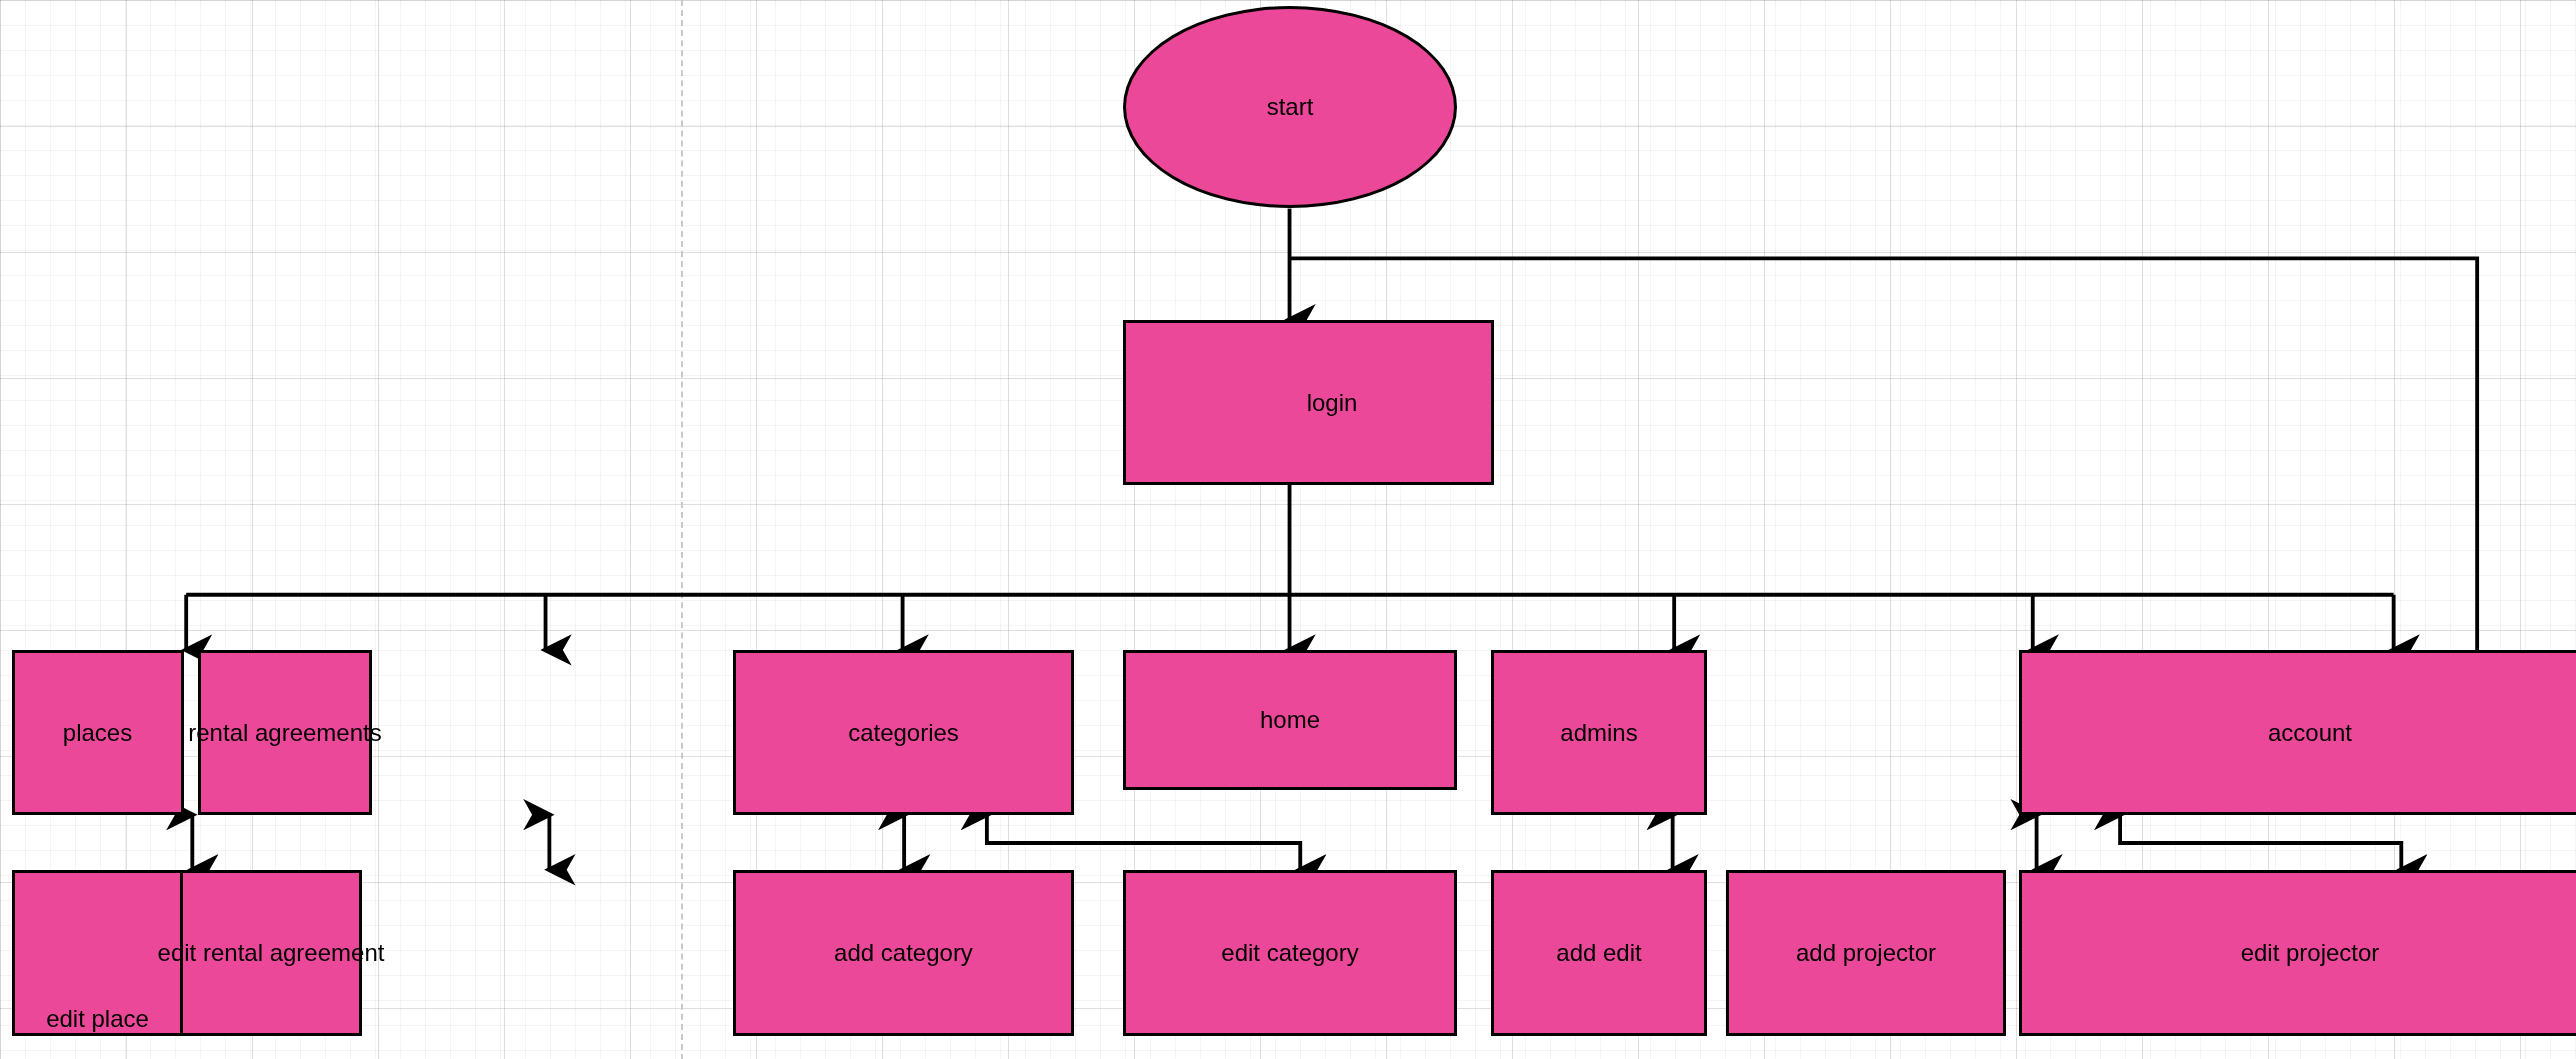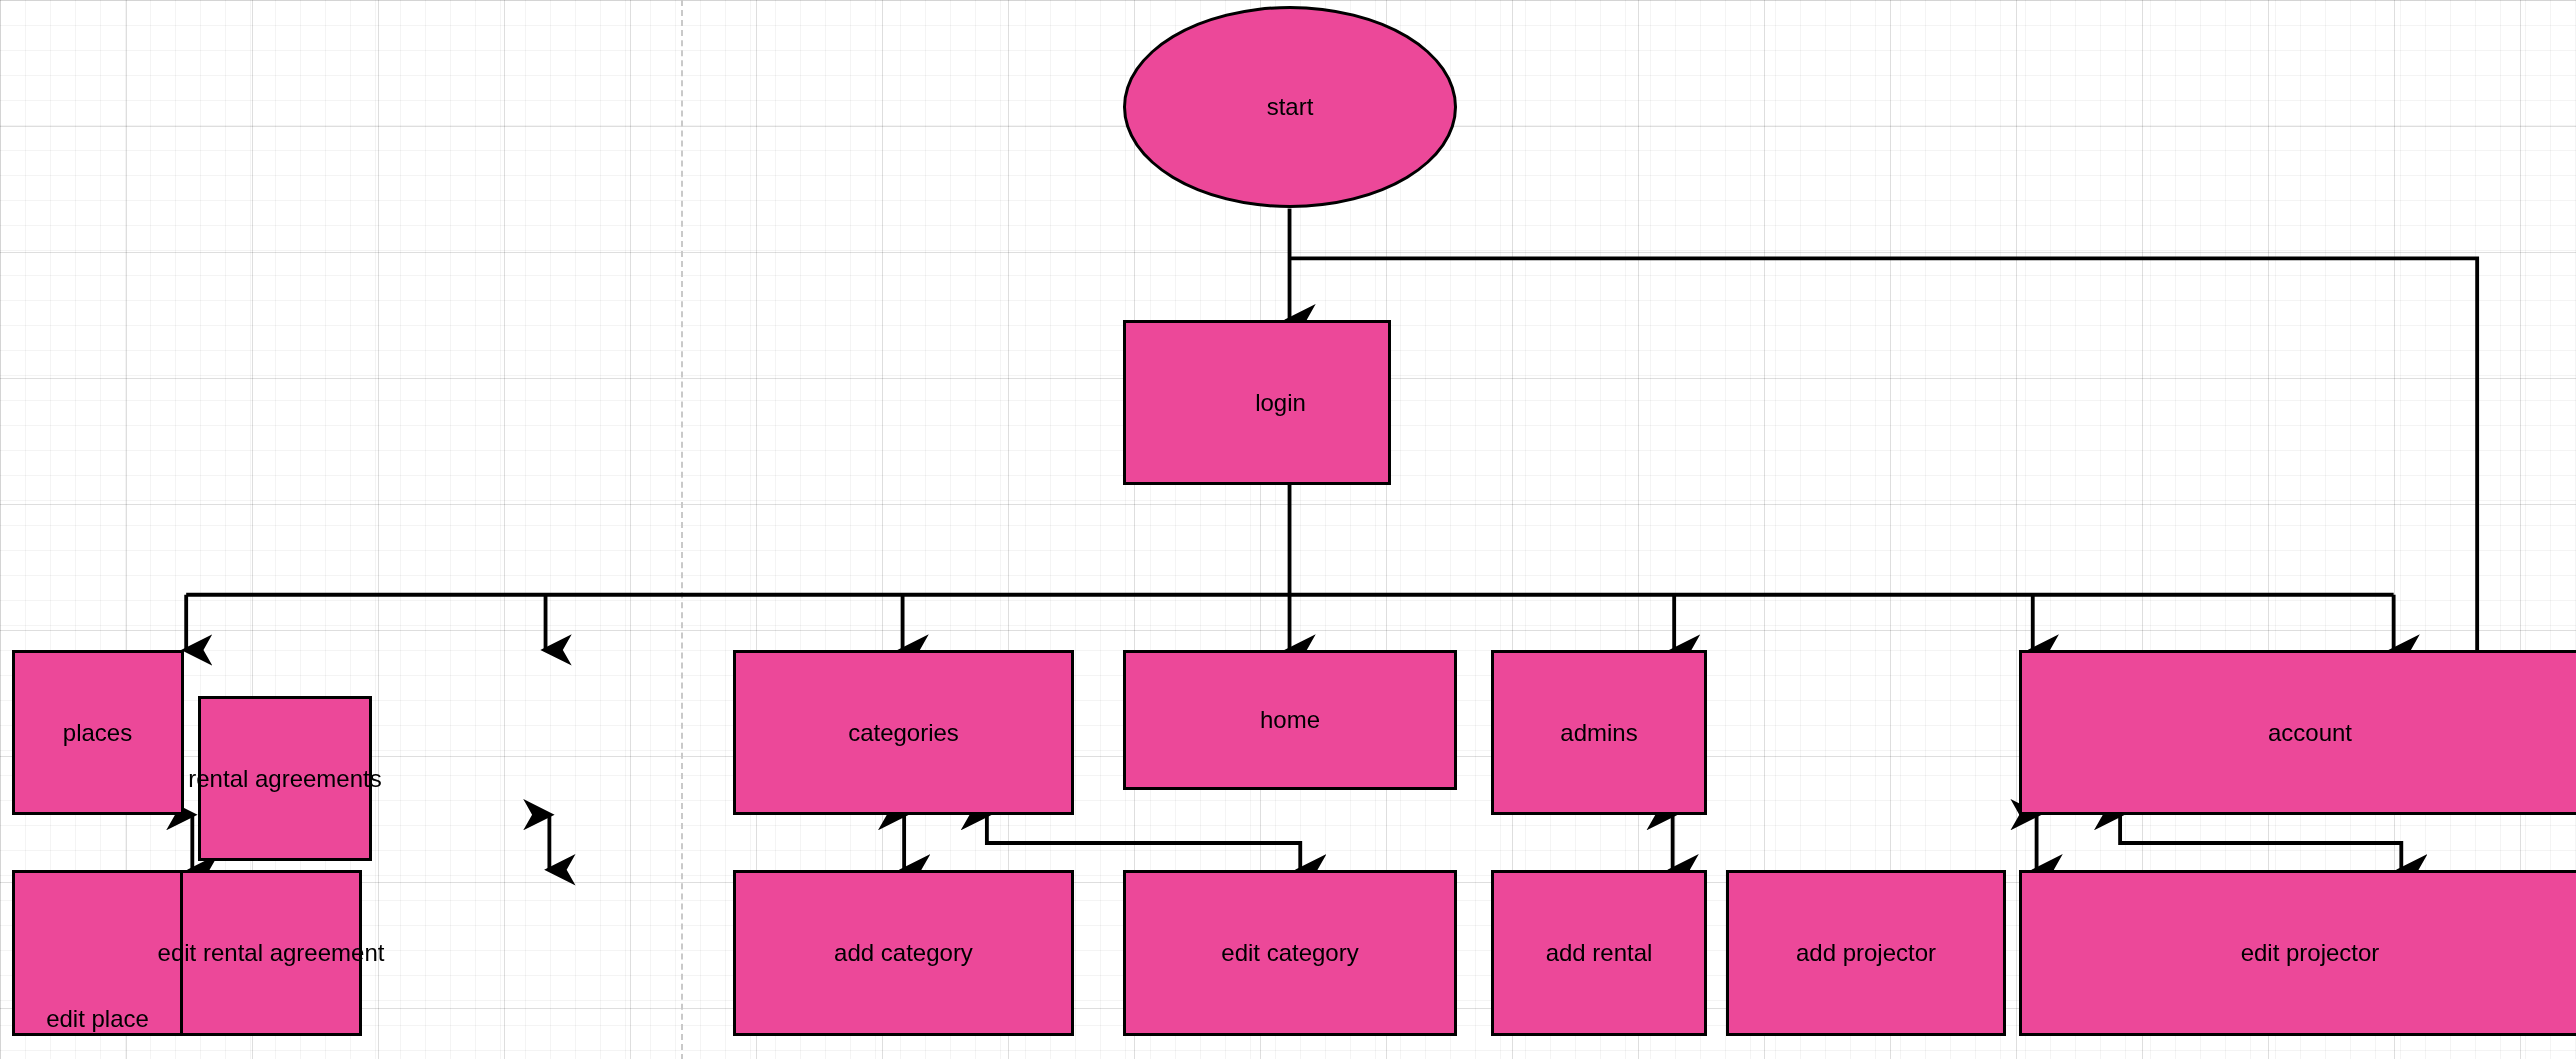--- a/index.html
+++ b/index.html
@@ -124,29 +124,29 @@
 
     <path class="edge" d="M 1697 1135 L 1697 1100 L 1288 1100 L 1288 1063" marker-start="url(#arrow-down)" marker-end="url(#arrow-up)"></path>
 
     <path class="edge" d="M 3134 1135 L 3134 1100 L 2767 1100 L 2767 1063" marker-start="url(#arrow-down)" marker-end="url(#arrow-up)"></path>
   </svg>
 
   <div class="node ellipse" style="left:1123px; top:6.1px; width:334px; height:202px;">
     <span class="node-label">start</span>
   </div>
 
-  <div class="node" style="left:1123px; top:320px; width:268px; height:165px;padding-left:47px;">
+  <div class="node" style="left:1123px; top:320px; width:371px; height:165px;padding-left:47px;">
     <span class="node-label">login</span>
   </div>
 
   <div class="node" style="left:11.5px; top:650px; width:172px; height:165px;">
     <span class="node-label">places</span>
   </div>
 
-  <div class="node" style="left:198px; top:650px; width:174px; height:165px;margin-top:46px;">
+  <div class="node" style="left:198px; top:650px; width:174px; height:165px;">
     <span class="node-label">rental agreements</span>
   </div>
 
   <div class="node" style="left:733px; top:650px; width:341px; height:165px;">
     <span class="node-label">categories</span>
   </div>
 
   <div class="node" style="left:1123px; top:650px; width:334px; height:140px;">
     <span class="node-label">home</span>
   </div>
@@ -170,21 +170,21 @@
 
   <div class="node" style="left:733px; top:870px; width:341px; height:166px;">
     <span class="node-label">add category</span>
   </div>
 
   <div class="node" style="left:1123px; top:870px; width:334px; height:166px;">
     <span class="node-label">edit category</span>
   </div>
 
   <div class="node" style="left:1491px; top:870px; width:216px; height:166px;">
-    <span class="node-label">add rental</span>
+    <span class="node-label">add edit</span>
   </div>
 
   <div class="node" style="left:1726px; top:870px; width:280px; height:166px;">
     <span class="node-label">add projector</span>
   </div>
 
   <div class="node" style="left:2019px; top:870px; width:582px; height:166px;">
     <span class="node-label">edit projector</span>
   </div>
 

